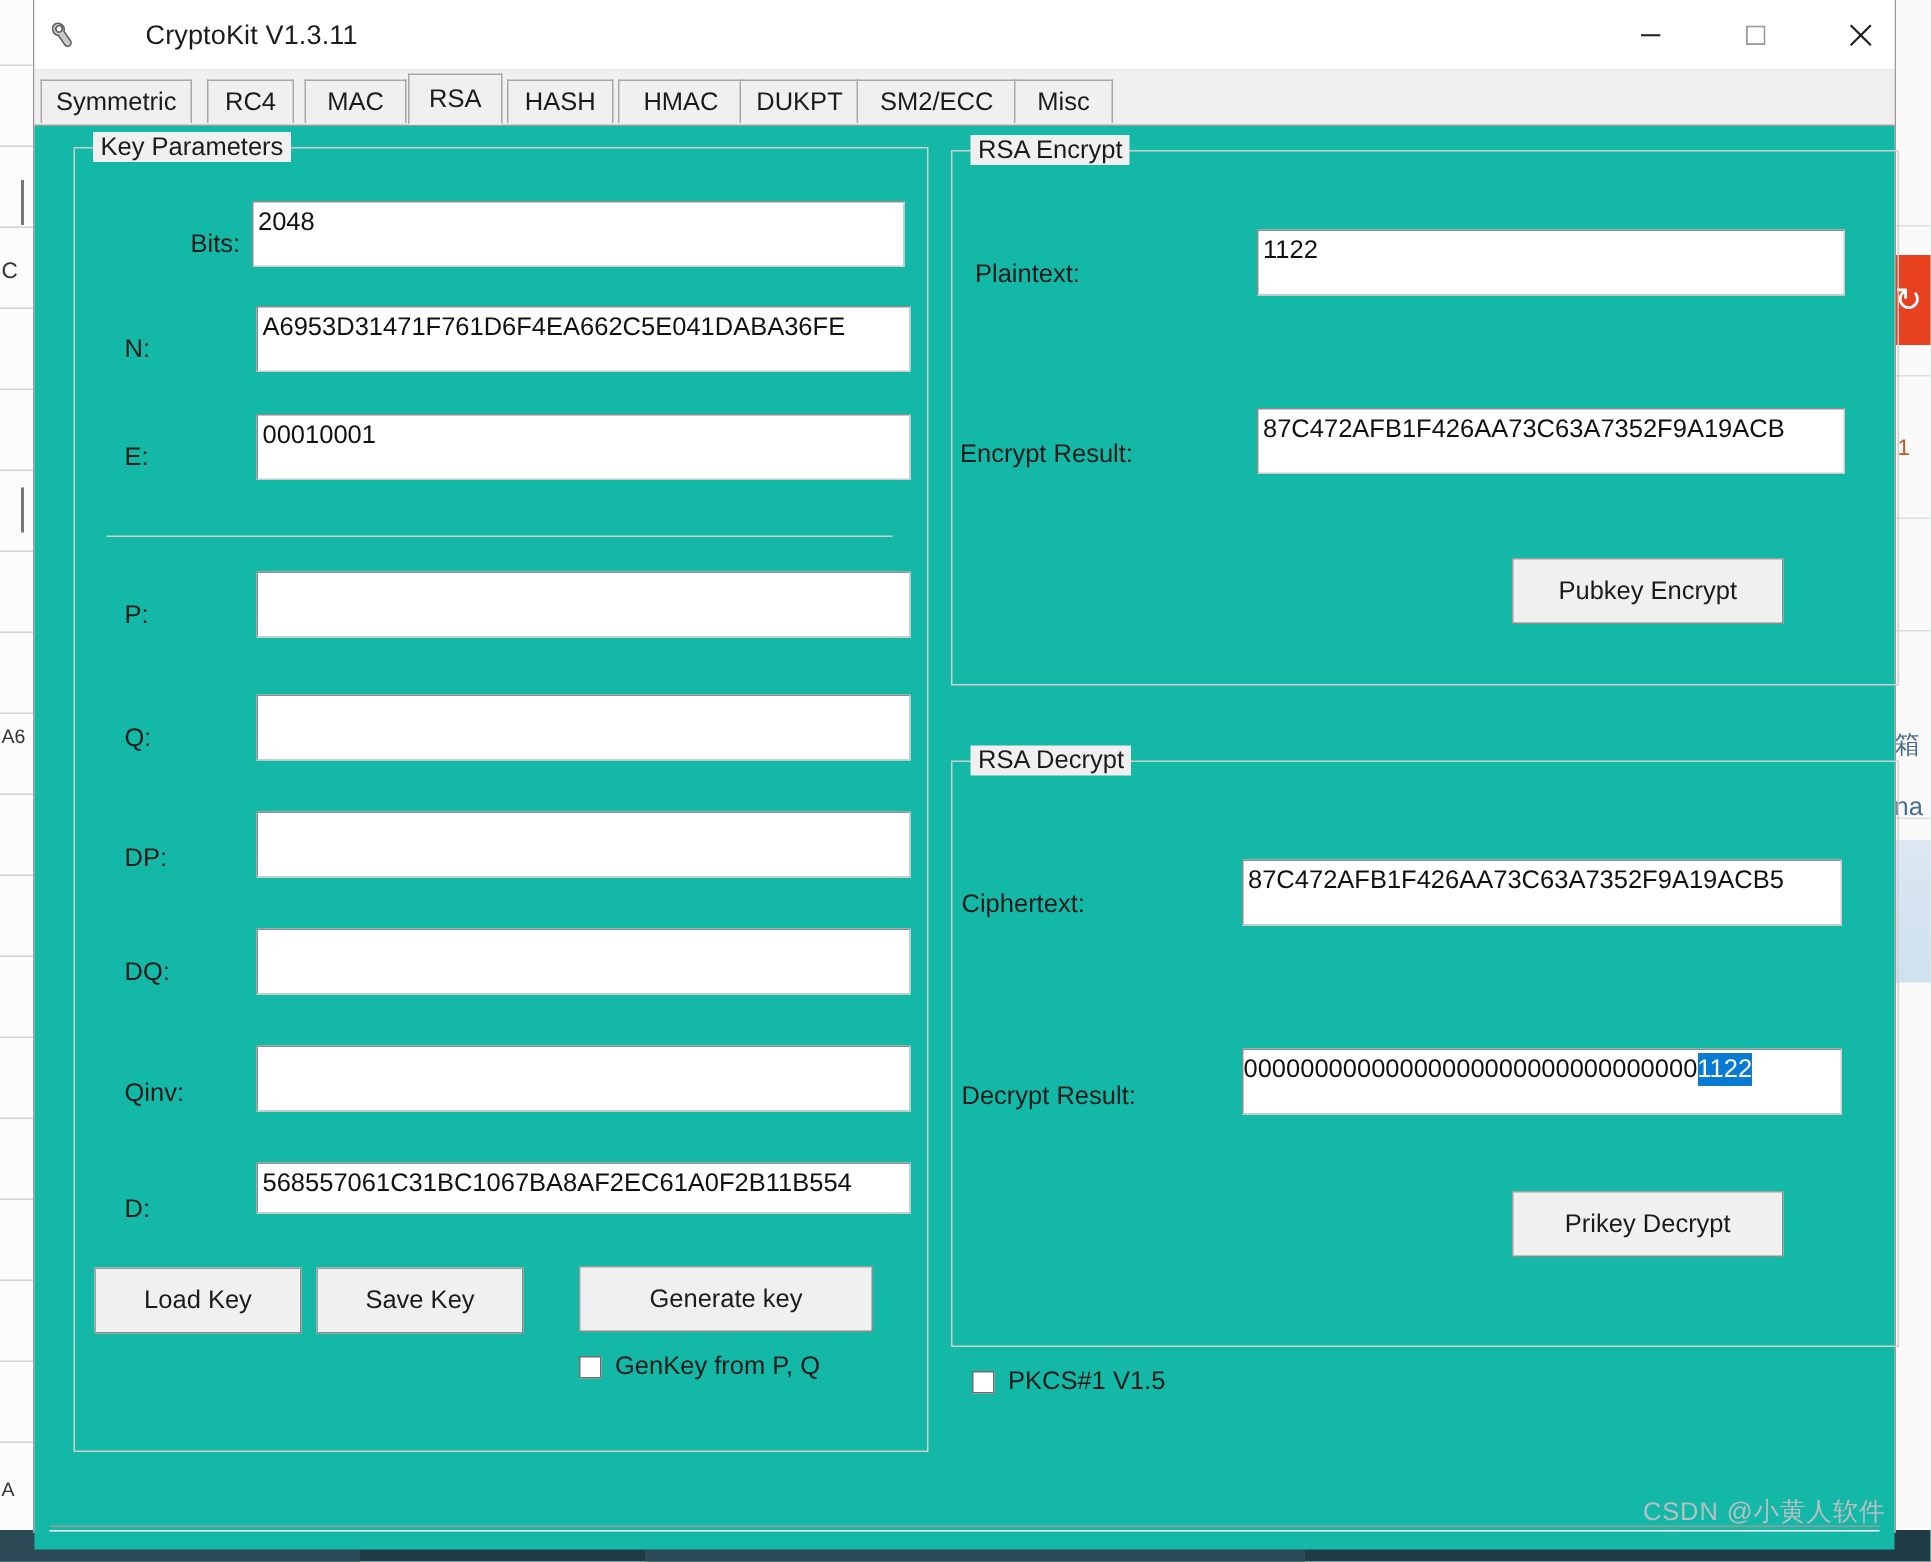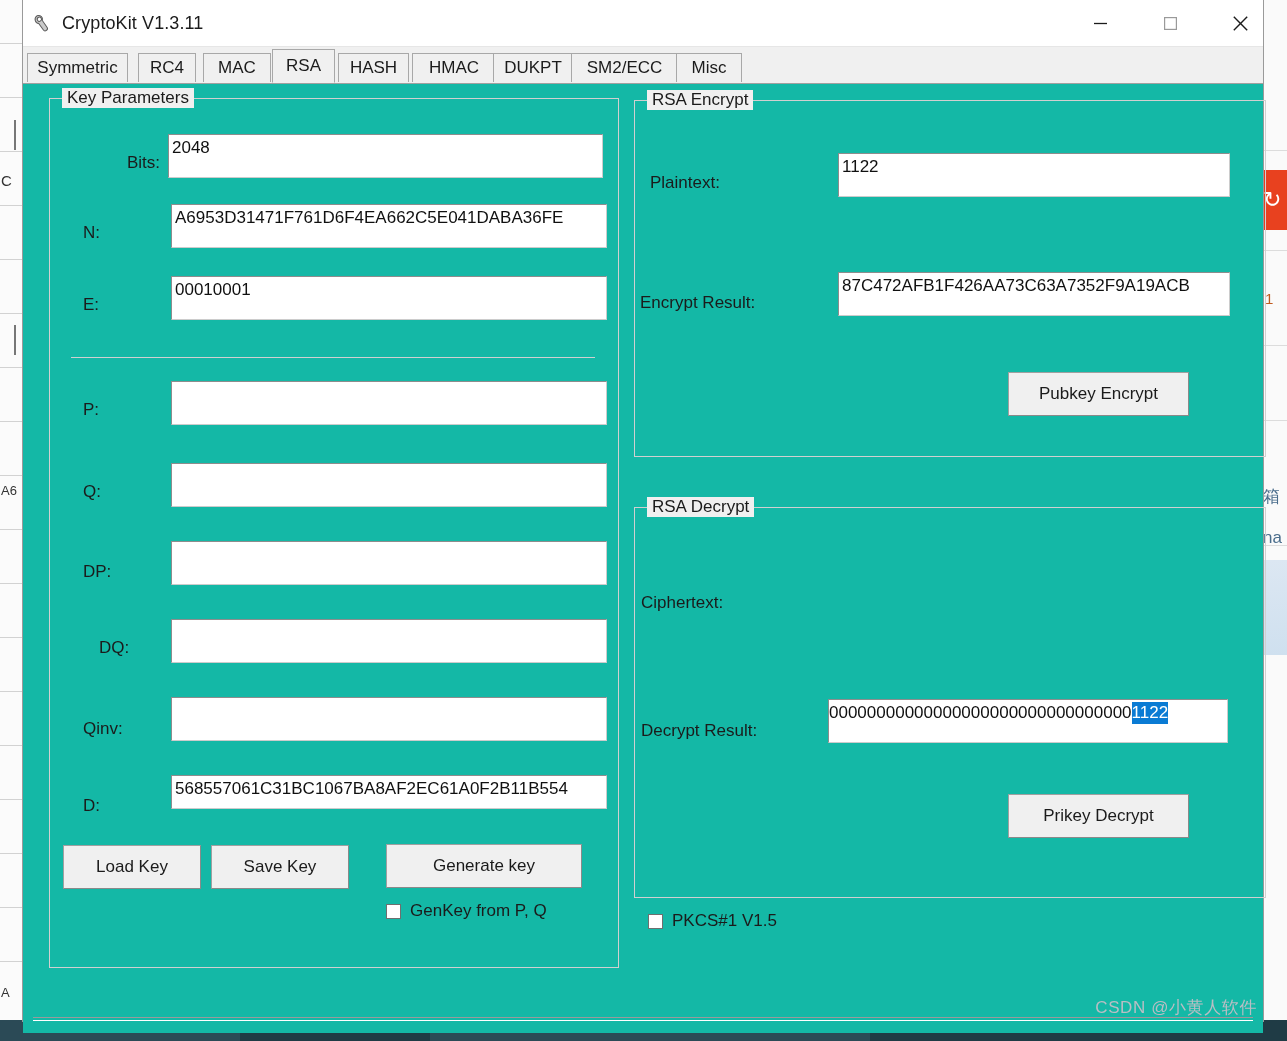--- a/index.html
+++ b/index.html
@@ -74,21 +74,21 @@
     background: #f0f0f0;
     border: 1px solid #9a9a9a;
     border-top: none;
     box-sizing: border-box;
   }
   #titlebar {
     position: relative;
     height: 46px;
     background: #ffffff;
     border-bottom: 1px solid #e6e6e6;
-    display: flex; align-items: center;
+    display: flex; align-items: center; gap: 35px;
   }
   #title-icon {
     width: 22px; height: 22px; margin-left: 8px; margin-right: 9px;
     position: relative; flex: none;
   }
   #title-text {
     font-size: 18px; color: #1b1b1b;
     letter-spacing: .1px;
   }
   .winbtn {
@@ -352,21 +352,21 @@
     <div class="fieldlabel" style="left:60px; top:398px;">Q:</div>
     <div class="textbox" style="left:132px; top:379px; width:436px; height:44px;">
       <span class="val"></span>
     </div>
 
     <div class="fieldlabel" style="left:60px; top:478px;">DP:</div>
     <div class="textbox" style="left:132px; top:457px; width:436px; height:44px;">
       <span class="val"></span>
     </div>
 
-    <div class="fieldlabel" style="left:76px; top:554px;">DQ:</div>
+    <div class="fieldlabel" style="left:60px; top:554px;">DQ:</div>
     <div class="textbox" style="left:132px; top:535px; width:436px; height:44px;">
       <span class="val"></span>
     </div>
 
     <div class="fieldlabel" style="left:60px; top:635px;">Qinv:</div>
     <div class="textbox" style="left:132px; top:613px; width:436px; height:44px;">
       <span class="val"></span>
     </div>
 
     <div class="fieldlabel" style="left:60px; top:712px;">D:</div>
@@ -397,20 +397,23 @@
       <span class="val">87C472AFB1F426AA73C63A7352F9A19ACB</span>
     </div>
 
     <div class="btn" style="left:985px; top:288px; width:181px; height:44px;">Pubkey Encrypt</div>
 
     <div class="groupbox" style="left:611px; top:423px; width:632px; height:391px;">
       <div class="gb-title">RSA Decrypt</div>
     </div>
 
     <div class="fieldlabel" style="left:618px; top:509px;">Ciphertext:</div>
+    <div class="textbox" style="left:789px; top:489px; width:400px; height:44px;">
+      <span class="val">87C472AFB1F426AA73C63A7352F9A19ACB5</span>
+    </div>
 
     <div class="fieldlabel" style="left:618px; top:637px;">Decrypt Result:</div>
     <div class="textbox" style="left:789px; top:615px; width:400px; height:44px; padding-left:0;">
       <span class="val">00000000000000000000000000000000</span>
         <span class="val sel">1122</span>
     </div>
 
     <div class="btn" style="left:985px; top:710px; width:181px; height:44px;">Prikey Decrypt</div>
 
     <div class="checkrow" style="left:625px; top:827px;">

